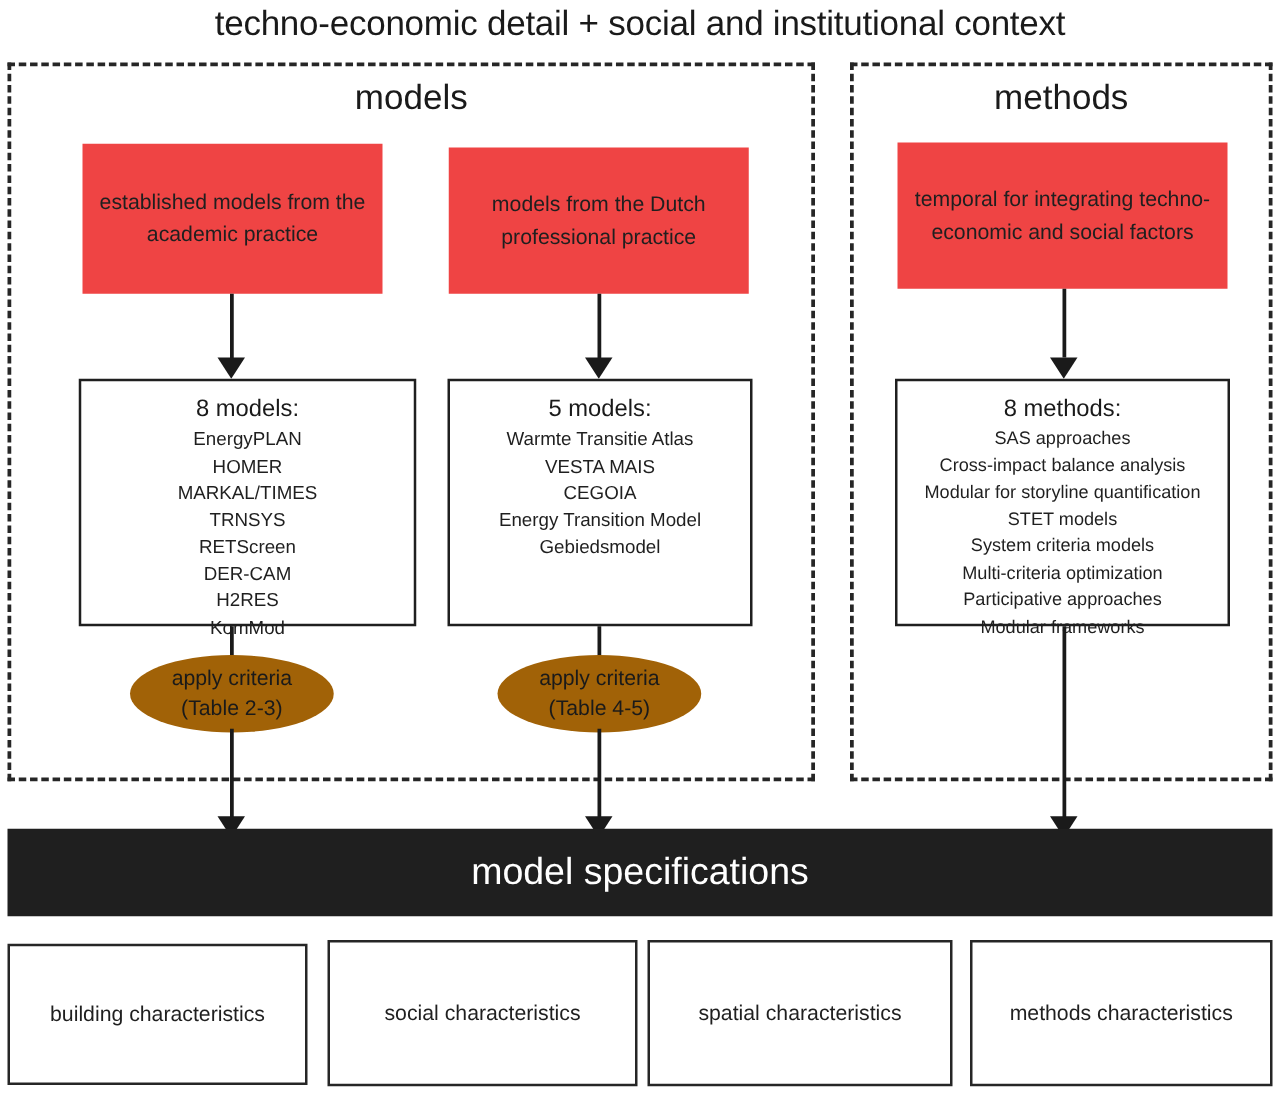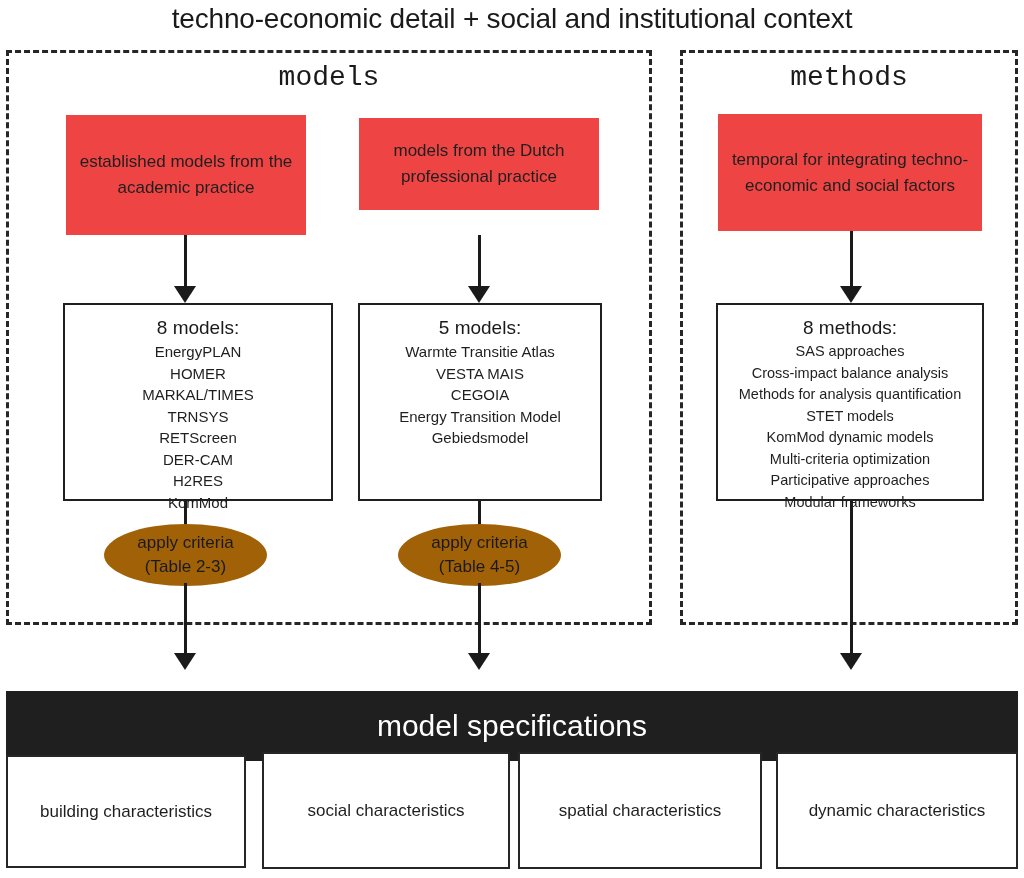--- a/index.html
+++ b/index.html
@@ -43,21 +43,20 @@
   }
   .group-heading {
     position: absolute;
     top: 8px;
     left: 0;
     width: 100%;
     text-align: center;
     font-size: 28px;
     line-height: 34px;
     color: #1a1a1a;
-    font-family: Liberation Mono, monospace;
   }
 
   
   .gray-box {
     position: absolute;
     background: #ef4444;
     box-sizing: border-box;
     display: flex;
     align-items: center;
     justify-content: center;
@@ -164,21 +163,21 @@
   </div>
 
   <div class="dashed-group" style="left:680px; top:50px; width:338px; height:575px;">
     <div class="group-heading">methods</div>
   </div>
 
   <div class="gray-box" style="left:66px; top:115px; width:240px; height:120px;">
     <span>established models from the academic practice</span>
   </div>
 
-  <div class="gray-box" style="left:359px; top:118px; width:240px; height:92px;">
+  <div class="gray-box" style="left:359px; top:118px; width:240px; height:117px;">
     <span>models from the Dutch professional practice</span>
   </div>
 
   <div class="gray-box" style="left:718px; top:114px; width:264px; height:117px;">
     <span>temporal for integrating techno-economic and social factors</span>
   </div>
 
   <div class="arrow-shaft" style="left:184px; top:235px; height:53px;"></div>
   <div class="arrow-head" style="left:174px; top:286px;"></div>
 
@@ -206,23 +205,23 @@
     <div class="list-item">VESTA MAIS</div>
     <div class="list-item">CEGOIA</div>
     <div class="list-item">Energy Transition Model</div>
     <div class="list-item">Gebiedsmodel</div>
   </div>
 
   <div class="list-box methods" style="left:716px; top:303px; width:268px; height:198px;">
     <div class="list-title">8 methods:</div>
     <div class="list-item">SAS approaches</div>
     <div class="list-item">Cross-impact balance analysis</div>
-    <div class="list-item">Methods for analysis quantification</div>
+    <div class="list-item">Modular for storyline quantification</div>
     <div class="list-item">STET models</div>
-    <div class="list-item">KomMod dynamic models</div>
+    <div class="list-item">System criteria models</div>
     <div class="list-item">Multi-criteria optimization</div>
     <div class="list-item">Participative approaches</div>
     <div class="list-item">Modular frameworks</div>
   </div>
 
   <div class="arrow-shaft" style="left:184px; top:501px; height:30px;"></div>
   <div class="arrow-shaft" style="left:478px; top:501px; height:30px;"></div>
 
   <div class="ellipse" style="left:104px; top:524px; width:163px; height:62px;">
     <span>apply criteria</span>
@@ -236,33 +235,33 @@
 
   <div class="arrow-shaft" style="left:184px; top:583px; height:72px;"></div>
   <div class="arrow-head" style="left:174px; top:653px;"></div>
 
   <div class="arrow-shaft" style="left:478px; top:583px; height:72px;"></div>
   <div class="arrow-head" style="left:468px; top:653px;"></div>
 
   <div class="arrow-shaft" style="left:850px; top:501px; height:154px;"></div>
   <div class="arrow-head" style="left:840px; top:653px;"></div>
 
-  <div class="black-bar" style="left:6px; top:663px; width:1012px; height:70px;margin-top:28px;">
+  <div class="black-bar" style="left:6px; top:663px; width:1012px; height:70px;">
     <span>model specifications</span>
   </div>
 
   <div class="char-box" style="left:6px; top:755px; width:240px; height:113px;">
     <span>building characteristics</span>
   </div>
 
   <div class="char-box" style="left:262px; top:752px; width:248px; height:117px;">
     <span>social characteristics</span>
   </div>
 
   <div class="char-box" style="left:518px; top:752px; width:244px; height:117px;">
     <span>spatial characteristics</span>
   </div>
 
   <div class="char-box" style="left:776px; top:752px; width:242px; height:117px;">
-    <span>dynamic characteristics</span>
+    <span>methods characteristics</span>
   </div>
 
 </div>
 
 </body></html>

